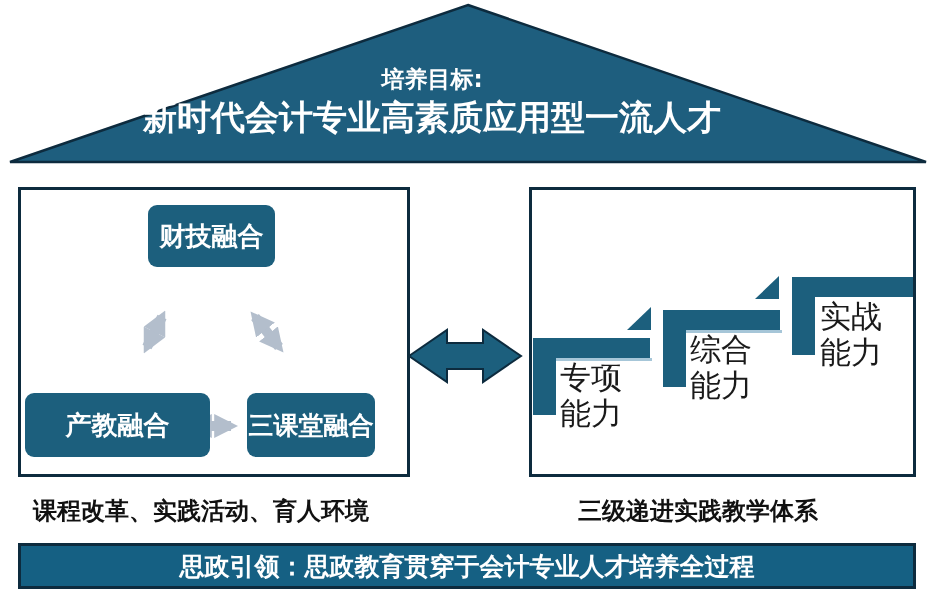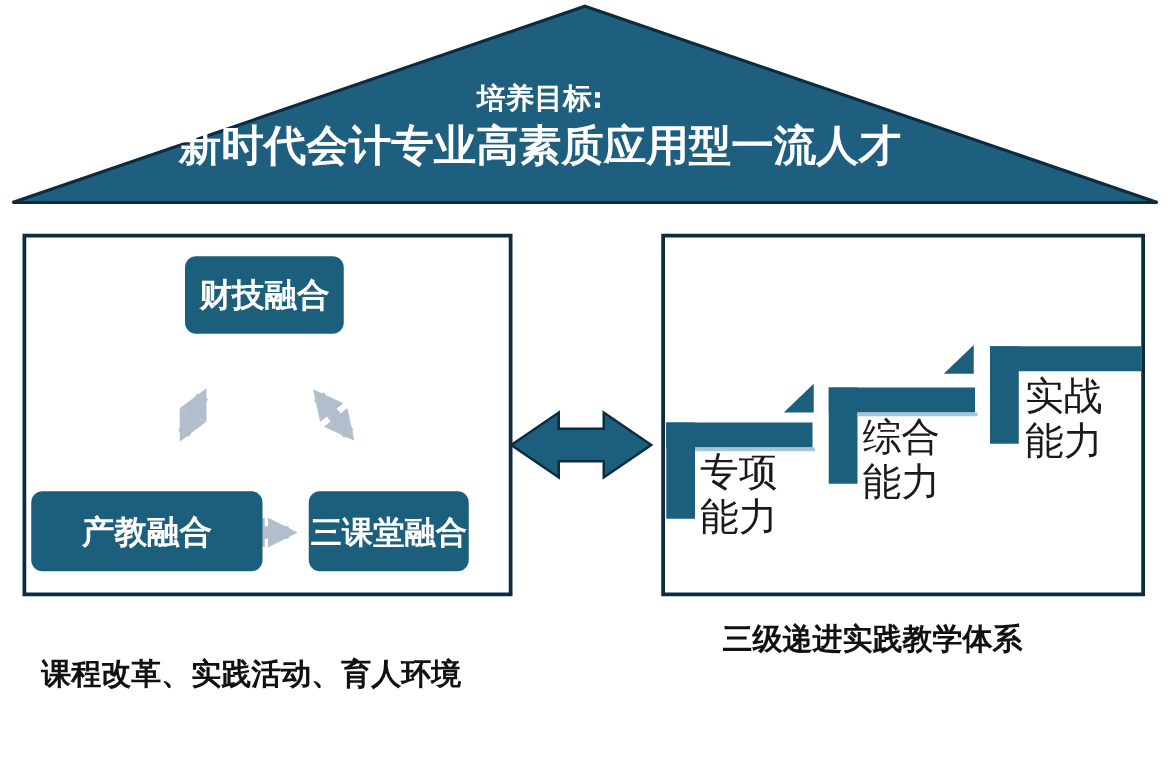--- a/index.html
+++ b/index.html
@@ -108,18 +108,21 @@
   <div class="bar" style="left:663px;top:310px;width:117px;height:20px;"></div>
   <div class="shine" style="left:686px;top:330px;width:96px;height:3px;"></div>
   <div class="step-label" style="left:690px;top:332px;"><span>综合</span><br><span>能力</span></div>
 
   <div class="tri" style="left:755px;top:276px;"></div>
 
   <div class="bar" style="left:792px;top:277px;width:23px;height:78px;"></div>
   <div class="bar" style="left:792px;top:277px;width:121px;height:20px;"></div>
   <div class="step-label" style="left:820px;top:299px;"><span>实战</span><br><span>能力</span></div>
 
-  <div class="caption" style="left:33px;top:495px;margin-top:28px;">课程改革、实践活动、育人环境</div>
+  <div class="caption" style="left:33px;top:495px;">课程改革、实践活动、育人环境</div>
   <div class="caption" style="left:578px;top:495px;">三级递进实践教学体系</div>
 
+  <div class="banner">
+    <span>思政引领：思政教育贯穿于会计专业人才培养全过程</span>
+  </div>
 
 
 </div>
 
 </body></html>

